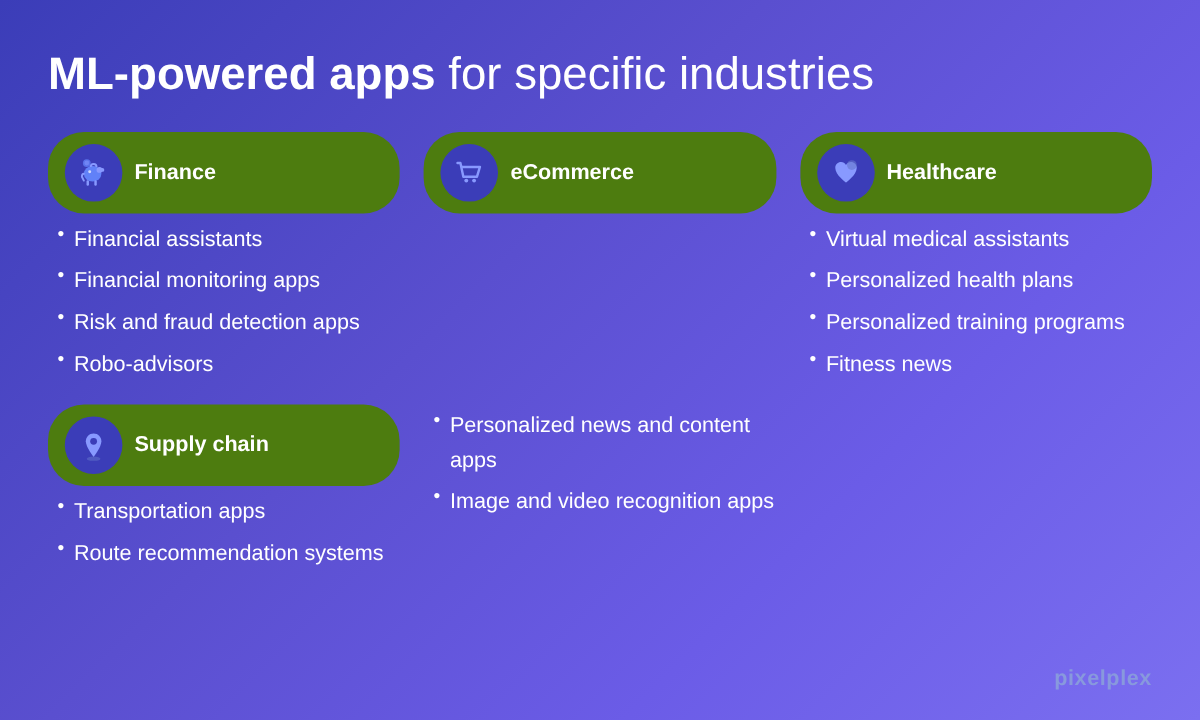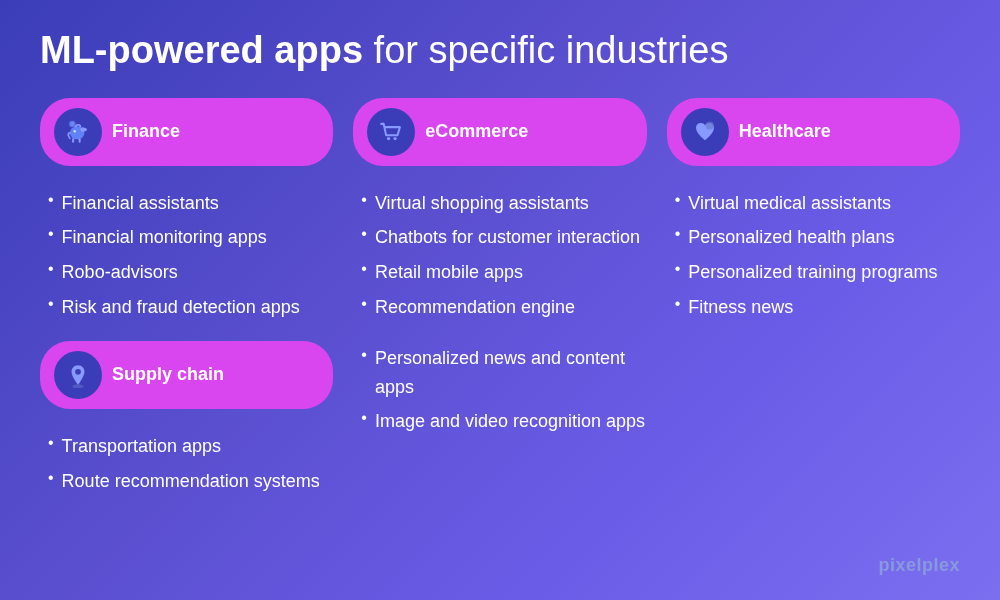--- a/index.html
+++ b/index.html
@@ -8,48 +8,48 @@
       height: 600px;
       overflow: hidden;
       font-family: 'Arial', sans-serif;
       background: linear-gradient(135deg, #3b3db8 0%, #5a4fcf 40%, #6b5ce7 70%, #7b6ff0 100%);
       position: relative;
     }
 
     .page-container {
       width: 1000px;
       height: 600px;
-      padding: 28px 40px 20px 40px;
+      padding: 40px 40px 20px 40px;
       position: relative;
     }
 
     .main-title {
       color: white;
       font-size: 38px;
       font-weight: 400;
       margin-bottom: 24px;
       line-height: 1.2;
     }
 
     .main-title strong {
       font-weight: 900;
     }
 
     .category-card {
       background: transparent;
     }
 
     .category-header {
-      background: #d946ef;
+      background: #4d7c0f;
       border-radius: 30px;
       padding: 10px 20px 10px 14px;
       display: flex;
       align-items: center;
       gap: 10px;
-      margin-bottom: 20px;
+      margin-bottom: 4px;
       position: relative;
     }
 
     .category-icon-wrapper {
       width: 48px;
       height: 48px;
       border-radius: 50%;
       background: #3b3db8;
       display: flex;
       align-items: center;
@@ -127,43 +127,37 @@
             <path d="M13 10 Q13 7 16 7 Q19 7 19 10" stroke="#8899ff" stroke-width="2" fill="none"></path>
             <circle cx="9" cy="6" r="4" fill="#6688ff" opacity="0.7"></circle>
             <circle cx="9" cy="6" r="2.5" fill="#8899ff" opacity="0.5"></circle>
           </svg>
         </div>
         <span class="category-title">Finance</span>
       </div>
       <ul class="category-list">
         <li>Financial assistants</li>
         <li>Financial monitoring apps</li>
+        <li>Risk and fraud detection apps</li>
         <li>Robo-advisors</li>
-        <li>Risk and fraud detection apps</li>
       </ul>
     </div>
 
     <div class="category-card">
       <div class="category-header">
         <div class="category-icon-wrapper">
 
           <svg viewBox="0 0 32 32" fill="none" xmlns="http://www.w3.org/2000/svg">
             <path d="M4 6 L7 6 L10 20 L24 20 L27 10 L9 10" stroke="#8899ff" stroke-width="2.5" fill="none" stroke-linecap="round" stroke-linejoin="round"></path>
             <circle cx="13" cy="24" r="2" fill="#8899ff"></circle>
             <circle cx="21" cy="24" r="2" fill="#8899ff"></circle>
           </svg>
         </div>
         <span class="category-title">eCommerce</span>
       </div>
-      <ul class="category-list">
-        <li>Virtual shopping assistants</li>
-        <li>Chatbots for customer interaction</li>
-        <li>Retail mobile apps</li>
-        <li>Recommendation engine</li>
-      </ul>
     </div>
 
     <div class="category-card">
       <div class="category-header">
         <div class="category-icon-wrapper">
 
           <svg viewBox="0 0 32 32" fill="none" xmlns="http://www.w3.org/2000/svg">
             <path d="M16 26 C16 26 5 18 5 11 C5 7.5 7.5 5 11 5 C13 5 15 6 16 8 C17 6 19 5 21 5 C24.5 5 27 7.5 27 11 C27 18 16 26 16 26Z" fill="#8899ff"></path>
             <circle cx="22" cy="8" r="5" fill="#6677cc" opacity="0.6"></circle>
           </svg>

